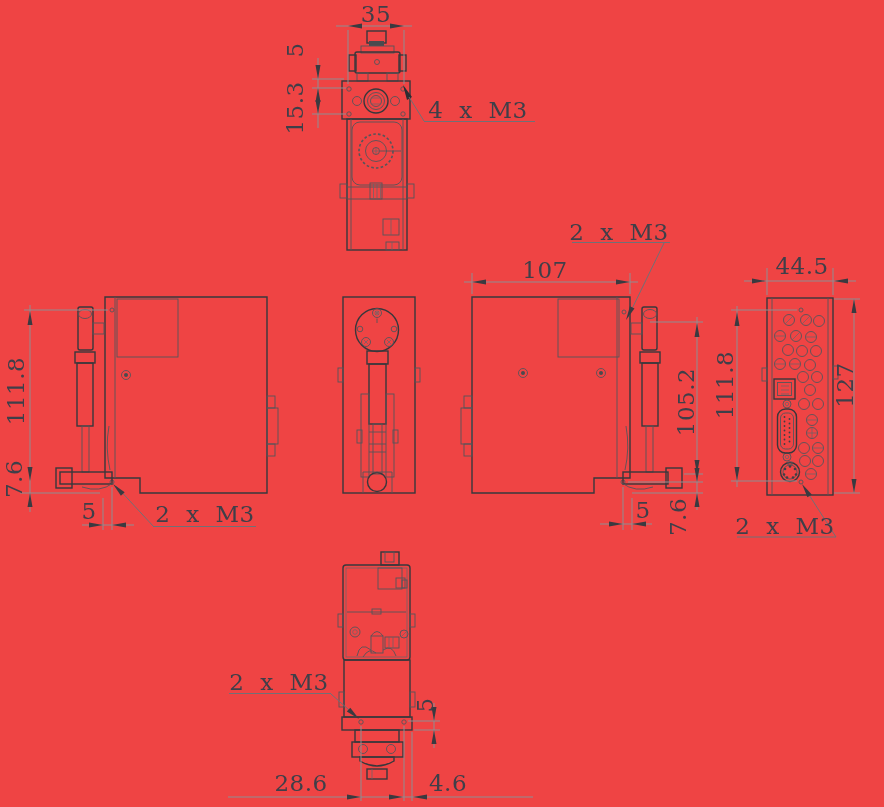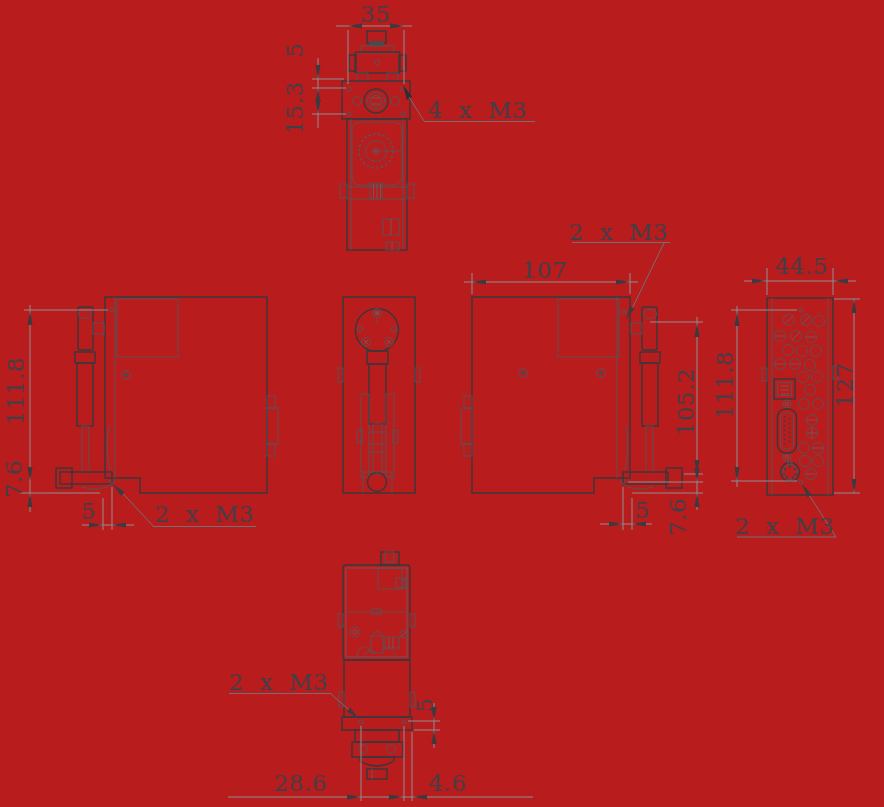--- a/index.html
+++ b/index.html
@@ -1,16 +1,16 @@
 <!DOCTYPE html>
 <html><head>
 <meta charset="utf-8">
 <style>
   html,body{margin:0;padding:0;background:#ffffff;}
-  #canvas{position:relative;width:884px;height:807px;background:#b91c1c;overflow:hidden;
+  #canvas{position:relative;width:884px;height:807px;background:#ef4444;overflow:hidden;
           font-family:"DejaVu Serif", serif;}
   svg{display:block;}
   .ol{fill:none;stroke:#38383c;stroke-width:1.4;}
   .il{fill:none;stroke:#55555a;stroke-width:0.9;}
   .thin{fill:none;stroke:#66666b;stroke-width:0.7;}
   .dim{fill:none;stroke:#8e8e92;stroke-width:1;}
   .ldr{fill:none;stroke:#707076;stroke-width:1;}
   .arw{fill:#3a3a40;stroke:none;}
   .wedge{fill:#2d2d32;stroke:none;}
   .dimtxt{fill:#3f3f49;font-family:"DejaVu Serif", serif;font-size:23px;

